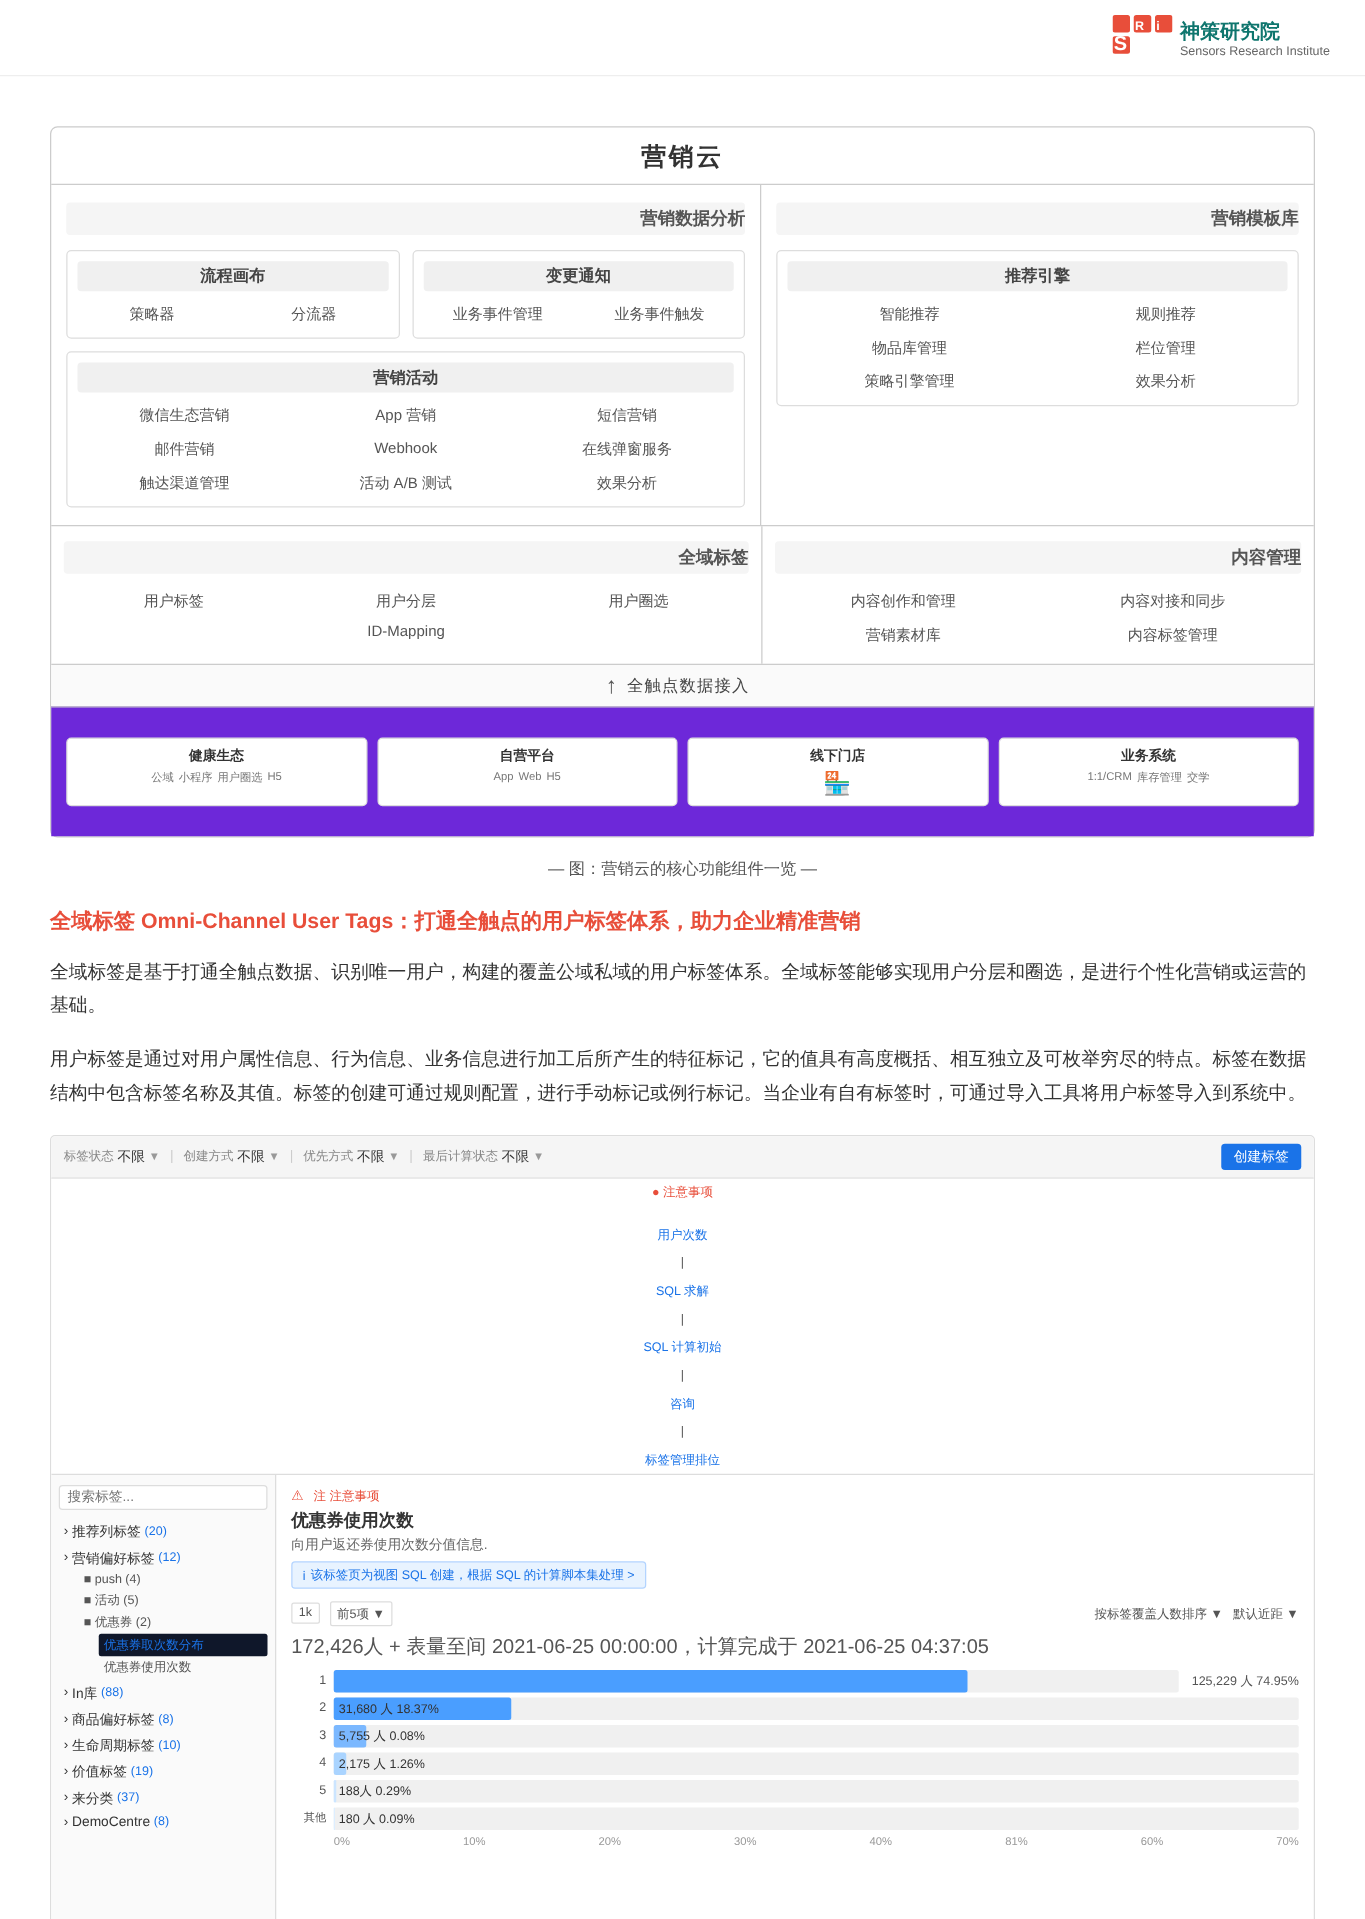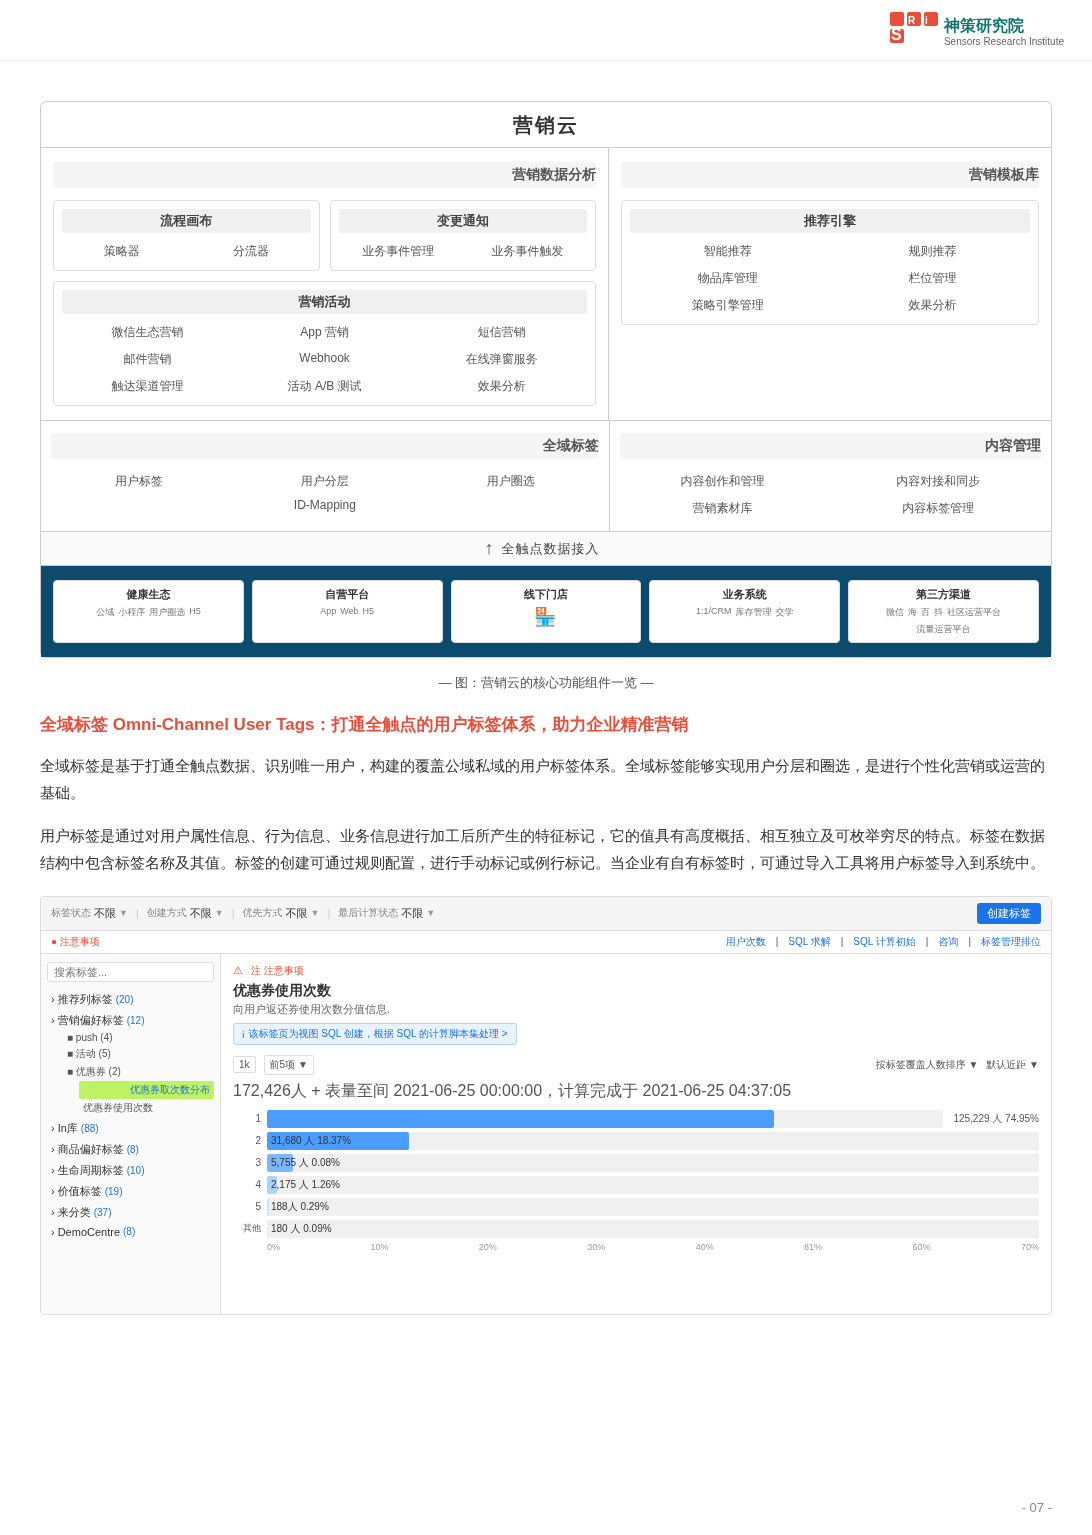--- a/index.html
+++ b/index.html
@@ -141,22 +141,22 @@
     }
     .arrow-label {
       font-size: 13px;
       color: #444;
       letter-spacing: 1px;
     }
 
     
     .touchpoints-row {
       border-top: 1.5px solid #ccc;
-      padding: 14px 12px;
-      background: #0c4a6e;
+      padding: 24px 12px;
+      background: #6d28d9;
     }
     .touchpoints-inner {
       display: flex;
       gap: 8px;
       align-items: stretch;
     }
     .touchpoint-box {
       flex: 1;
       border: 1px solid #ddd;
       border-radius: 4px;
@@ -296,23 +296,22 @@
       padding-left: 16px;
     }
     .sidebar-sub-item {
       font-size: 10px;
       color: #555;
       padding: 2px 4px;
       cursor: pointer;
     }
     .sidebar-sub-item.active {
       color: #1a73e8;
-      background: #bef264;
+      background: #0f172a;
       border-radius: 2px;
-      text-align: right;
     }
 
     .tag-content {
       flex: 1;
       padding: 10px 12px;
     }
 
     .tag-content-title {
       font-size: 14px;
       font-weight: bold;
@@ -582,31 +581,20 @@
 
         <div class="touchpoint-box">
           <div class="touchpoint-title">业务系统</div>
           <div class="touchpoint-icons">
             <div class="tp-icon">1:1/CRM</div>
             <div class="tp-icon">库存管理</div>
             <div class="tp-icon">交学</div>
           </div>
         </div>
 
-        <div class="touchpoint-box">
-          <div class="touchpoint-title">第三方渠道</div>
-          <div class="touchpoint-icons">
-            <div class="tp-icon">微信</div>
-            <div class="tp-icon">海</div>
-            <div class="tp-icon">百</div>
-            <div class="tp-icon">抖</div>
-            <div class="tp-icon">社区运营平台</div>
-            <div class="tp-icon">流量运营平台</div>
-          </div>
-        </div>
 
       </div>
     </div>
   </div>
 
   <div class="caption">— 图：营销云的核心功能组件一览 —</div>
 
   <div class="section-heading">全域标签 Omni-Channel User Tags：打通全触点的用户标签体系，助力企业精准营销</div>
 
   <div class="body-text">全域标签是基于打通全触点数据、识别唯一用户，构建的覆盖公域私域的用户标签体系。全域标签能够实现用户分层和圈选，是进行个性化营销或运营的基础。</div>
@@ -635,21 +623,21 @@
       </div>
       <span class="toolbar-sep">|</span>
       <div class="toolbar-item">
         <span class="toolbar-label">最后计算状态</span>
         <span class="toolbar-value">不限</span>
         <span style="font-size:9px;color:#999;">▼</span>
       </div>
       <button class="toolbar-btn">创建标签</button>
     </div>
 
-    <div style="display:flex;align-items:center;padding:4px 10px;background:#fff;border-bottom:1px solid #ddd;gap:10px;font-size:10px;color:#555;">
+    <div style="display:flex;align-items:center;padding:4px 10px;background:#fff;border-bottom:1px solid #ddd;gap:10px;font-size:10px;color:#555;flex-direction:column;">
       <span style="color:#e84e3a;">● 注意事项</span>
       <span style="flex:1;"></span>
       <span style="color:#1a73e8;cursor:pointer;">用户次数</span>
       <span>|</span>
       <span style="color:#1a73e8;cursor:pointer;">SQL 求解</span>
       <span>|</span>
       <span style="color:#1a73e8;cursor:pointer;">SQL 计算初始</span>
       <span>|</span>
       <span style="color:#1a73e8;cursor:pointer;">咨询</span>
       <span>|</span>

